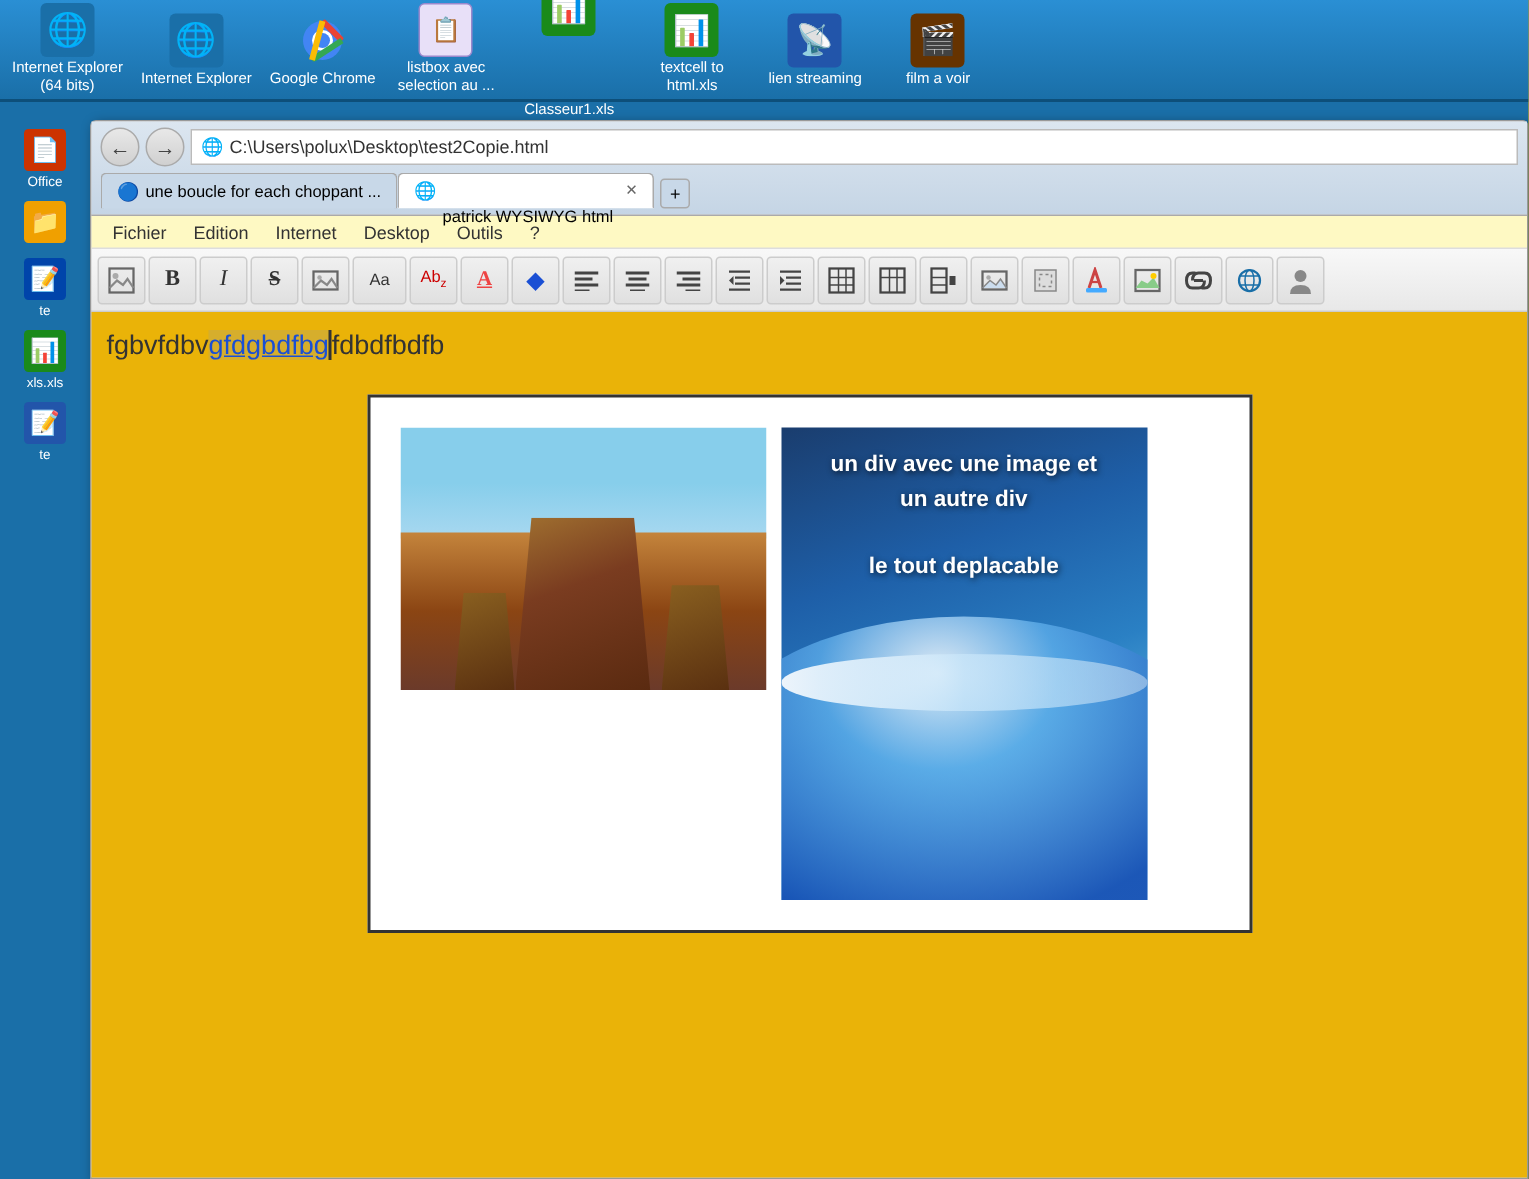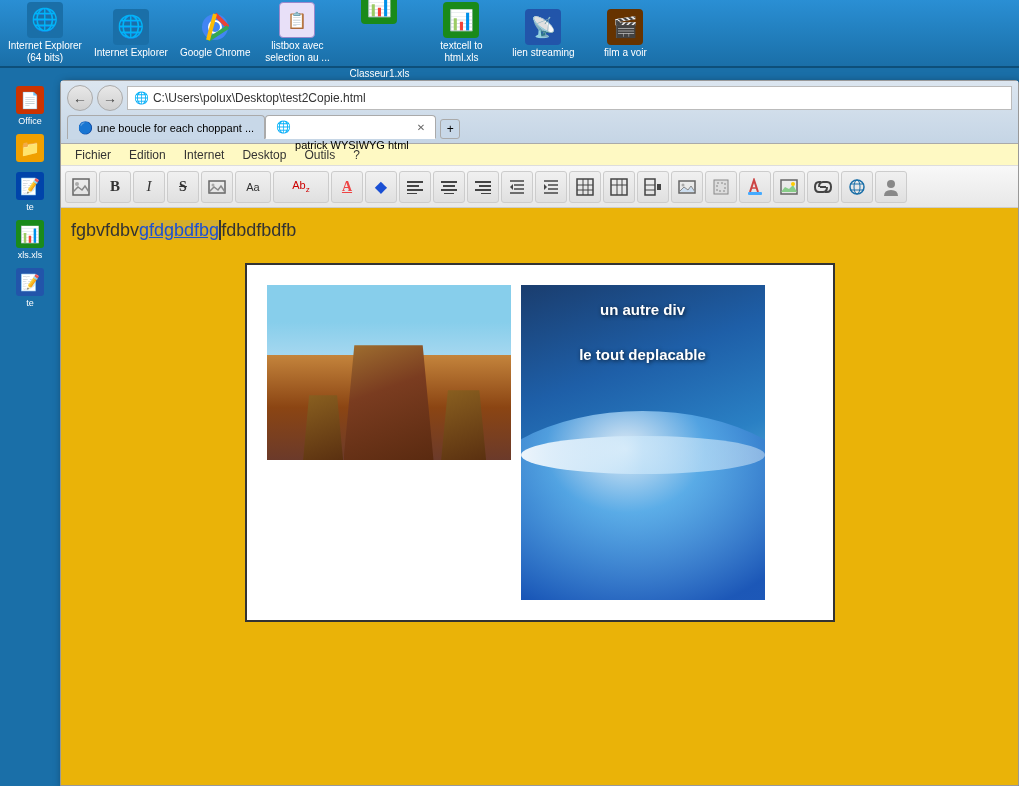--- a/index.html
+++ b/index.html
@@ -439,21 +439,21 @@
             <rect x="1" y="3" width="16" height="12" fill="none" stroke="#666" stroke-width="1.5"></rect>
             <circle cx="5" cy="7" r="1.5" fill="#aaa"></circle>
             <polyline points="1,14 6,9 10,12 13,8 17,14" fill="none" stroke="#888" stroke-width="1.5"></polyline>
           </svg>
       </div>
 
       <div class="toolbar-btn" title="Font Size" style="width:36px;">
         <span style="font-size:11px; font-family:sans-serif;">Aa</span>
       </div>
 
-      <div class="toolbar-btn" title="Font" style="width:56px;">
+      <div class="toolbar-btn" title="Font" style="width:32px;">
         <span style="font-size:11px; color:#c00; font-family:sans-serif;">Ab<sub style="font-size:8px;">z</sub></span>
       </div>
 
       <div class="toolbar-btn" title="Font Color">
         <span style="font-size:14px; color:#e44; font-family:serif; font-weight:bold; text-decoration:underline; text-decoration-color:#e44;">A</span>
       </div>
 
       <div class="toolbar-btn" title="Special">
         <span style="color:#1a4fd4; font-size:16px;">◆</span>
       </div>
@@ -610,20 +610,21 @@
           <div style="position:absolute; bottom:0; right:10%; width:45px; height:70px; background:linear-gradient(160deg, #8a6020 0%, #5a3010 100%); clip-path:polygon(15% 0%, 85% 0%, 100% 100%, 0% 100%);"></div>
         </div>
 
         <div style="position:relative; width:244px; height:315px; flex-shrink:0; overflow:hidden; background:linear-gradient(160deg, #1a3d6e 0%, #1e5fa8 30%, #2a80c4 55%, #5aaedc 75%, #90d0ee 90%, #c8eaf8 100%);">
 
           <div style="position:absolute; bottom:0; left:-20%; width:140%; height:60%; background:radial-gradient(ellipse at 45% 20%, rgba(255,255,255,0.85) 0%, rgba(100,180,240,0.7) 30%, rgba(20,80,180,0.95) 80%); border-radius:60% 60% 0 0;"></div>
 
           <div style="position:absolute; bottom:40%; left:0; right:0; height:12%; background:linear-gradient(90deg, rgba(255,255,255,0.9) 0%, rgba(200,230,250,0.7) 50%, rgba(255,255,255,0.4) 100%); border-radius:50%;"></div>
 
           <div style="position:absolute; top:10px; left:0; right:0; text-align:center; color:white; font-weight:bold; font-size:15px; line-height:1.5; text-shadow:1px 1px 4px rgba(0,0,0,0.7); padding:4px 8px;">
+            <div>un div  avec une image et</div>
             <div>un autre div</div>
             <br>
             <div>le  tout deplacable</div>
           </div>
         </div>
       </div>
     </div>
   </div>
 </div>
 

